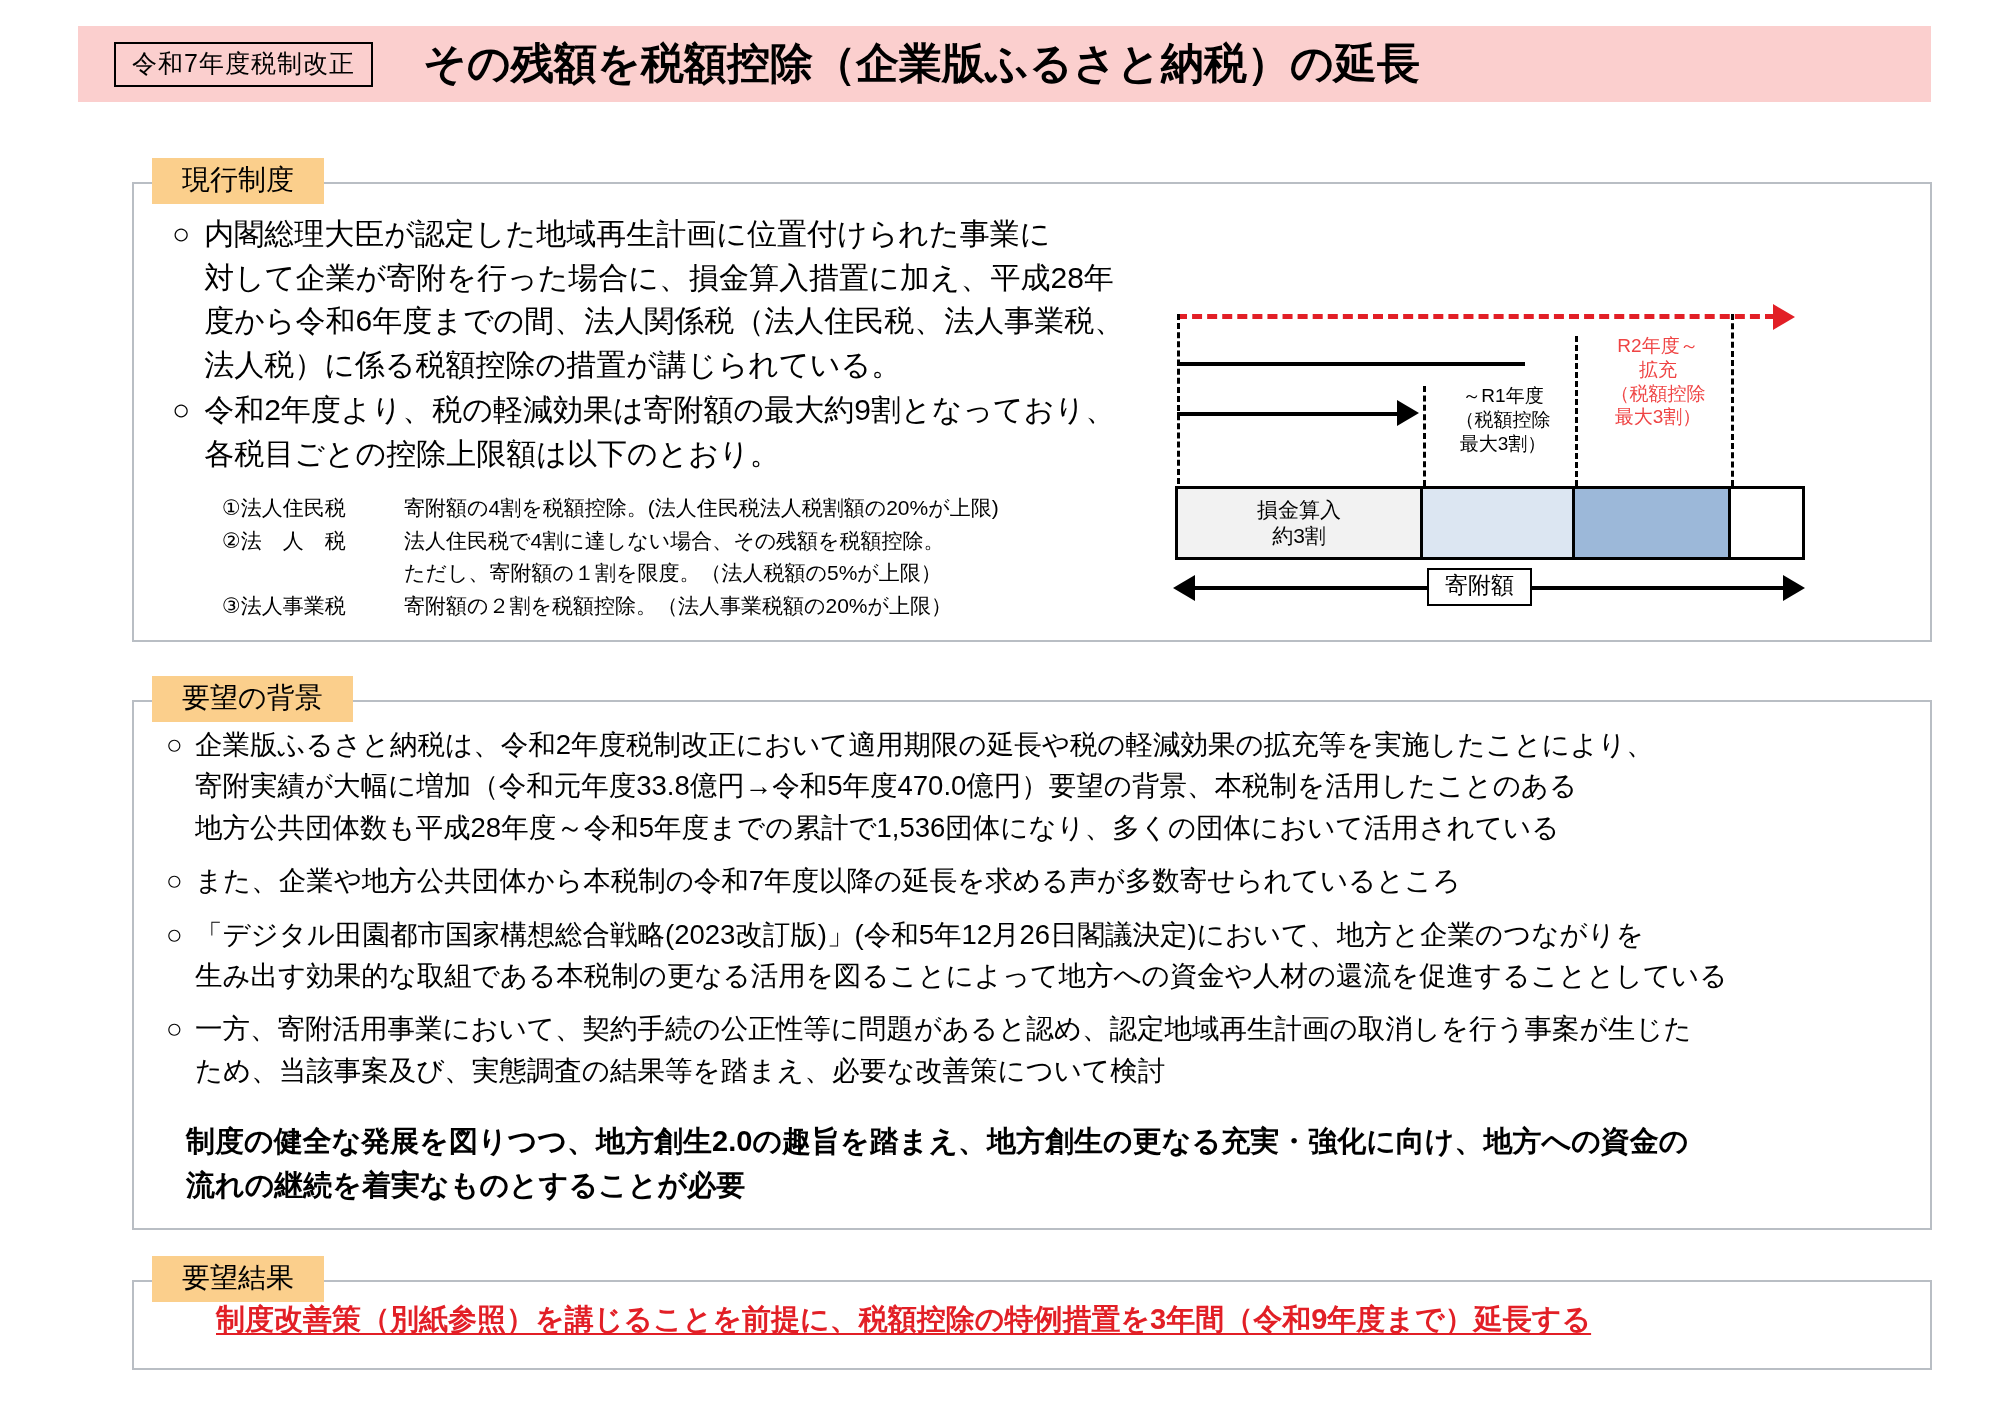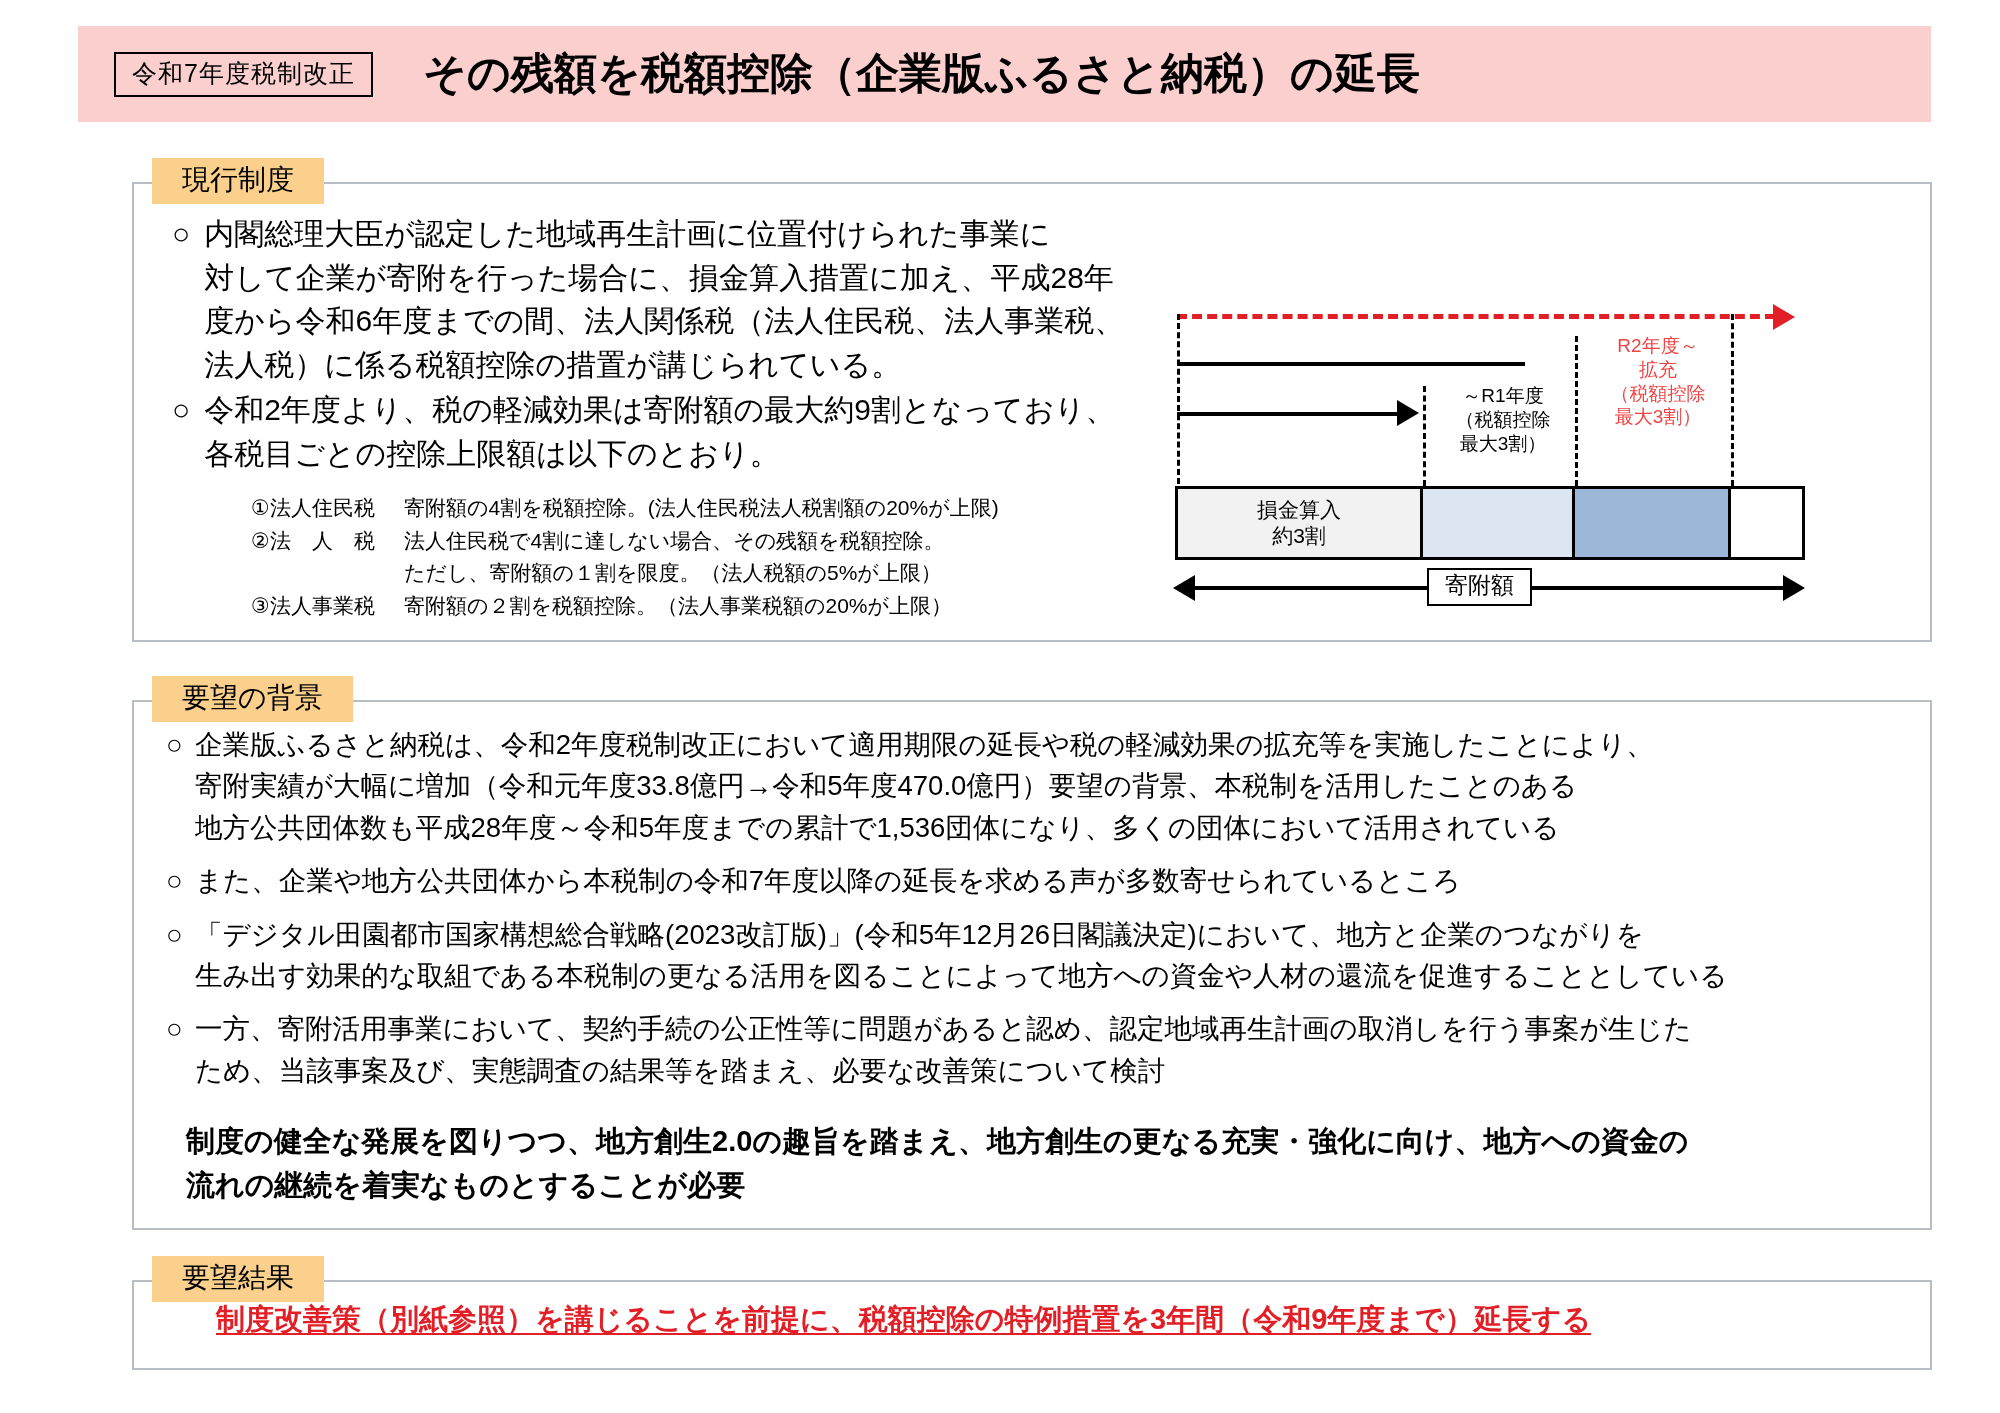--- a/index.html
+++ b/index.html
@@ -13,21 +13,21 @@
     width: 2000px;
     height: 1413px;
     background: #ffffff;
     overflow: hidden;
   }
 
   
   .title-bar {
     position: absolute;
     left: 78px; top: 26px;
-    width: 1853px; height: 96px;
+    width: 1853px; height: 76px;
     background: #fbcfce;
     display: flex;
     align-items: center;
   }
   .title-tag {
     margin-left: 36px;
     border: 2px solid #000;
     background: #fbcfce;
     padding: 7px 16px 9px 16px;
     font-size: 25px;
@@ -84,21 +84,20 @@
   }
   .body-txt {
     font-size: 30px;
     line-height: 1.45;
     white-space: pre-line;
   }
   .small-txt {
     font-size: 21px;
     line-height: 1.55;
     white-space: pre;
-    text-align: center;
   }
 
   
   #cur-item1 { left: 172px; top: 212px; width: 1000px; }
   #cur-item2 { left: 172px; top: 388px; width: 1060px; }
   #cur-table { left: 222px; top: 492px; }
   #cur-table .row { display: flex; }
   #cur-table .lbl { width: 182px; flex: 0 0 auto; }
 
   

